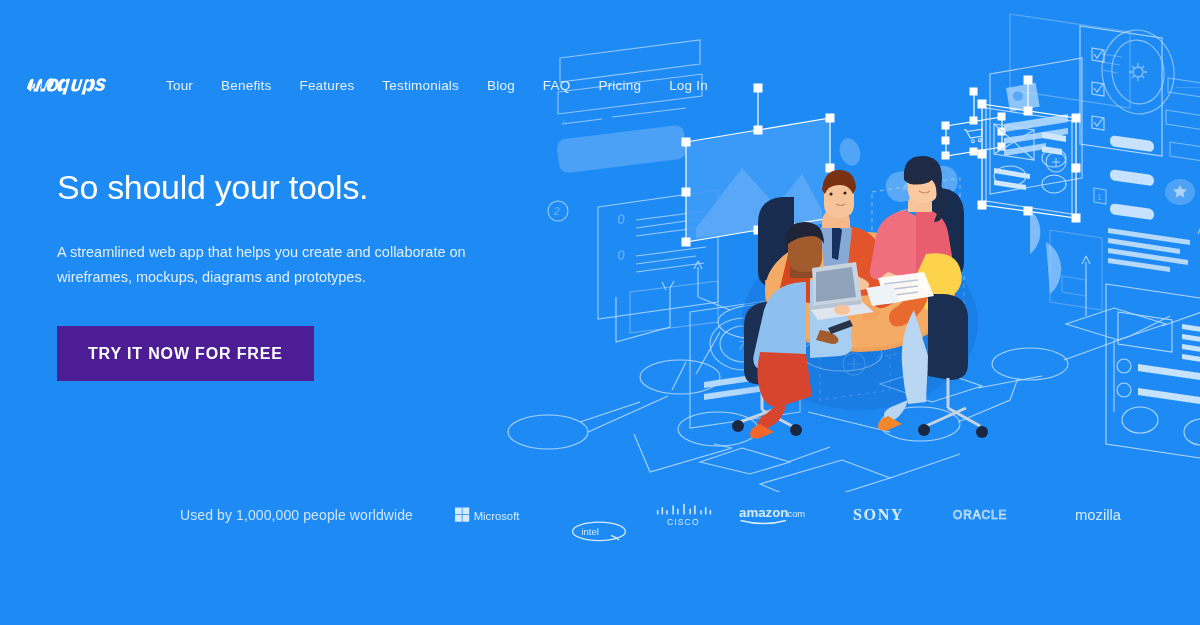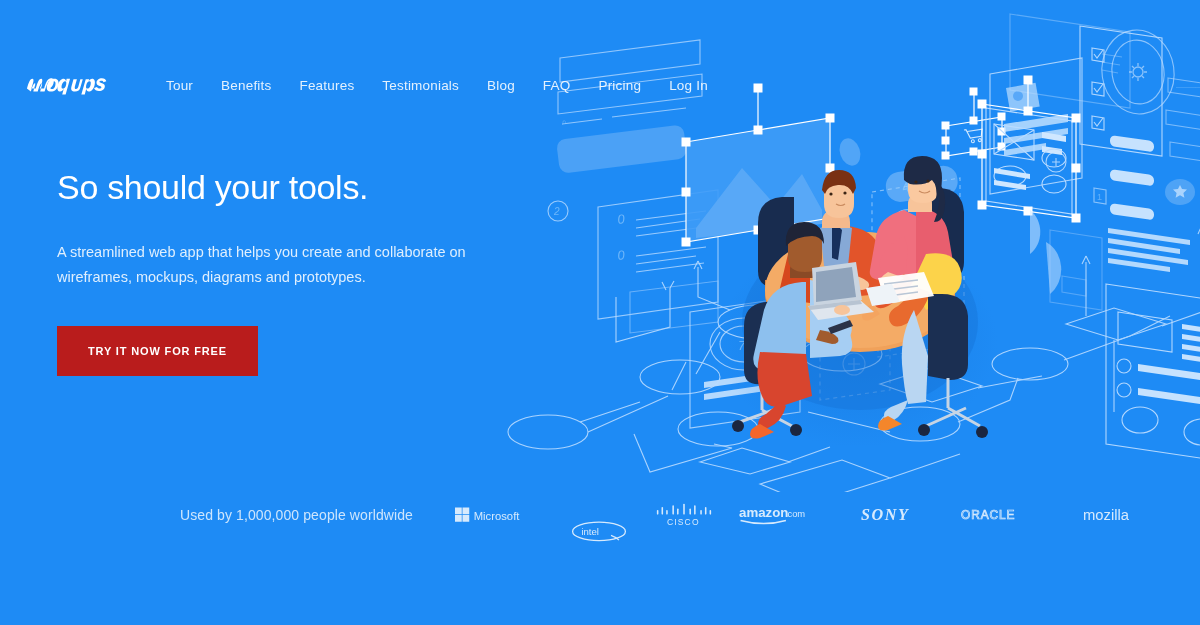--- a/index.html
+++ b/index.html
@@ -24,37 +24,37 @@
   .navlinks { display:flex; align-items:center; }
   .navlink { color:rgba(255,255,255,.88); font-size:13.5px; letter-spacing:.2px;
              padding:6px 14px; text-decoration:none; white-space:nowrap; cursor:pointer; }
 
   
   .hero-copy { position:absolute; left:57px; top:166px; width:480px; z-index:20; }
   .headline { color:#fff; font-size:34px; line-height:42px; font-weight:400; letter-spacing:-.3px; }
   .headline .l2 { display:block; }
   .subcopy { margin-top:32px; color:rgba(255,255,255,.86); font-size:14.5px;
              line-height:25px; max-width:415px; }
-  .cta { display:inline-block; margin-top:36px; background:#b91c1c; color:#fff;
-         font-size:11px; font-weight:bold; letter-spacing:.85px;
+  .cta { display:inline-block; margin-top:36px; background:#4c1d95; color:#fff;
+         font-size:16px; font-weight:bold; letter-spacing:.85px;
          padding:20px 31px 19px 31px; border:0; cursor:pointer; line-height:1; }
 
   
   .trust { position:absolute; left:12px; top:492px; width:1200px; height:46px; z-index:20;
            display:flex; align-items:center; padding-left:168px; }
   .trust-label { color:rgba(255,255,255,.78); font-size:14px; letter-spacing:.1px;
                  margin-right:26px; white-space:nowrap; }
   .brands { display:flex; gap:0px;padding-left:16px; }
   .brand { opacity:.82; display:flex; align-items:center; justify-content:center; }
   .brand svg { display:block; }
   .b-ms   { width:90px; }
   .b-intel{ width:56px; margin-left:26px;margin-top:33px; }
   .b-cisco{ width:62px; margin-left:26px; }
   .b-amz  { width:86px; margin-left:24px; }
-  .b-sony { width:74px; margin-left:36px;font-style:italic; }
+  .b-sony { width:74px; margin-left:28px; }
   .b-ora  { width:82px; margin-left:26px; }
   .b-moz  { width:74px; margin-left:40px; }
 </style>
 </head>
 <body>
 
 <div class="page">
 
   <div class="hero-art">
     <svg viewBox="0 0 720 500" xmlns="http://www.w3.org/2000/svg">

